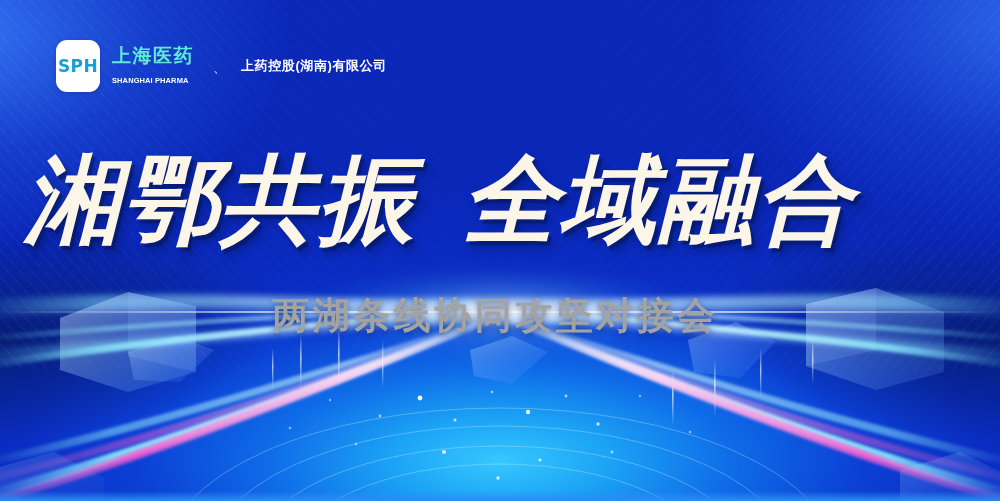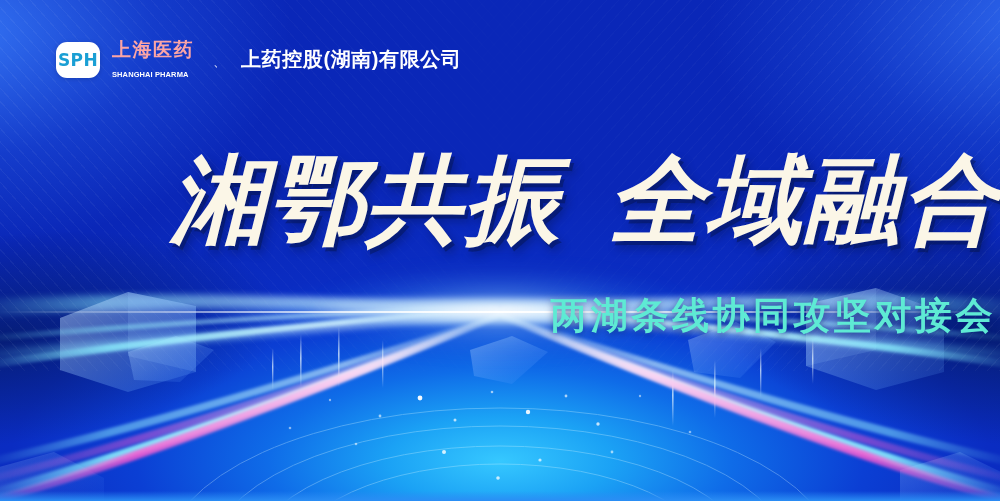--- a/index.html
+++ b/index.html
@@ -75,80 +75,81 @@
 
   .svg-layer{position:absolute;inset:0;width:1000px;height:501px;}
 
   
   .logo-bar{
     position:absolute;left:56px;top:40px;
     display:flex;align-items:center;gap:10px;
     z-index:40;
   }
   .logo-mark{
-    width:44px;height:36px;border-radius:11px;
+    width:44px;height:52px;border-radius:11px;
     background:#ffffff;
     display:flex;align-items:center;justify-content:center;
     flex:0 0 auto;
     box-shadow:0 1px 4px rgba(0,20,80,.25);
   }
   .logo-mark span{
     font-weight:bold;font-size:17px;letter-spacing:.3px;
     color:#1a9fd4;
     font-family:"DejaVu Sans",sans-serif;
   }
   .logo-cn-block{display:flex;flex-direction:column;justify-content:center;margin-left:2px;}
   .logo-cn{
-    color:#fca5a5;font-size:19px;font-weight:bold;letter-spacing:1.5px;
+    color:#5eead4;font-size:19px;font-weight:bold;letter-spacing:1.5px;
     line-height:1.05;
   }
   .logo-en{
     color:#ffffff;font-size:7.5px;font-weight:bold;letter-spacing:.1px;
     line-height:1.3;margin-top:10px;
   }
   .logo-sep{
     color:#ffffff;font-size:13px;margin:0 5px 0 9px;align-self:center;
     transform:translateY(2px);
   }
   .logo-sub-block{display:flex;flex-direction:column;justify-content:center;}
   .logo-sub-cn{
-    color:#ffffff;font-size:20px;font-weight:bold;letter-spacing:.6px;
+    color:#ffffff;font-size:13px;font-weight:bold;letter-spacing:.6px;
     line-height:1.05;
   }
   .logo-sub-en{
     color:rgba(255,255,255,.26);font-size:8px;letter-spacing:.15px;
     line-height:1.3;margin-top:2px;white-space:nowrap;
   }
 
   
   .title-main{
     position:absolute;left:0;right:0;top:150px;
-    text-align:right;
+    text-align:left;
     z-index:35;
     font-family:"DejaVu Serif","Liberation Serif",serif;
     font-weight:bold;
     font-size:96px;
     line-height:1.05;
     color:#fbf6e7;
     letter-spacing:2px;
     font-style:italic;
     text-shadow:
        3px 4px 0 rgba(4,18,70,.42),
        5px 7px 10px rgba(3,14,60,.35);
     white-space:nowrap;
+    padding-left:24px;
   }
   .title-main .gap{display:inline-block;width:46px;}
 
   .title-sub{
-    position:absolute;left:0;right:4px;top:291px;
-    text-align:right;
+    position:absolute;left:0;right:10px;top:291px;
+    text-align:center;
     z-index:35;
     font-size:37px;
     font-weight:bold;
-    color:#5eead4;
+    color:#a3a3a3;
     letter-spacing:3.5px;
     text-shadow:0 2px 7px rgba(5,25,95,.55);
     white-space:nowrap;
   }
 </style>
 </head>
 <body>
 
 <div class="stage">
 

